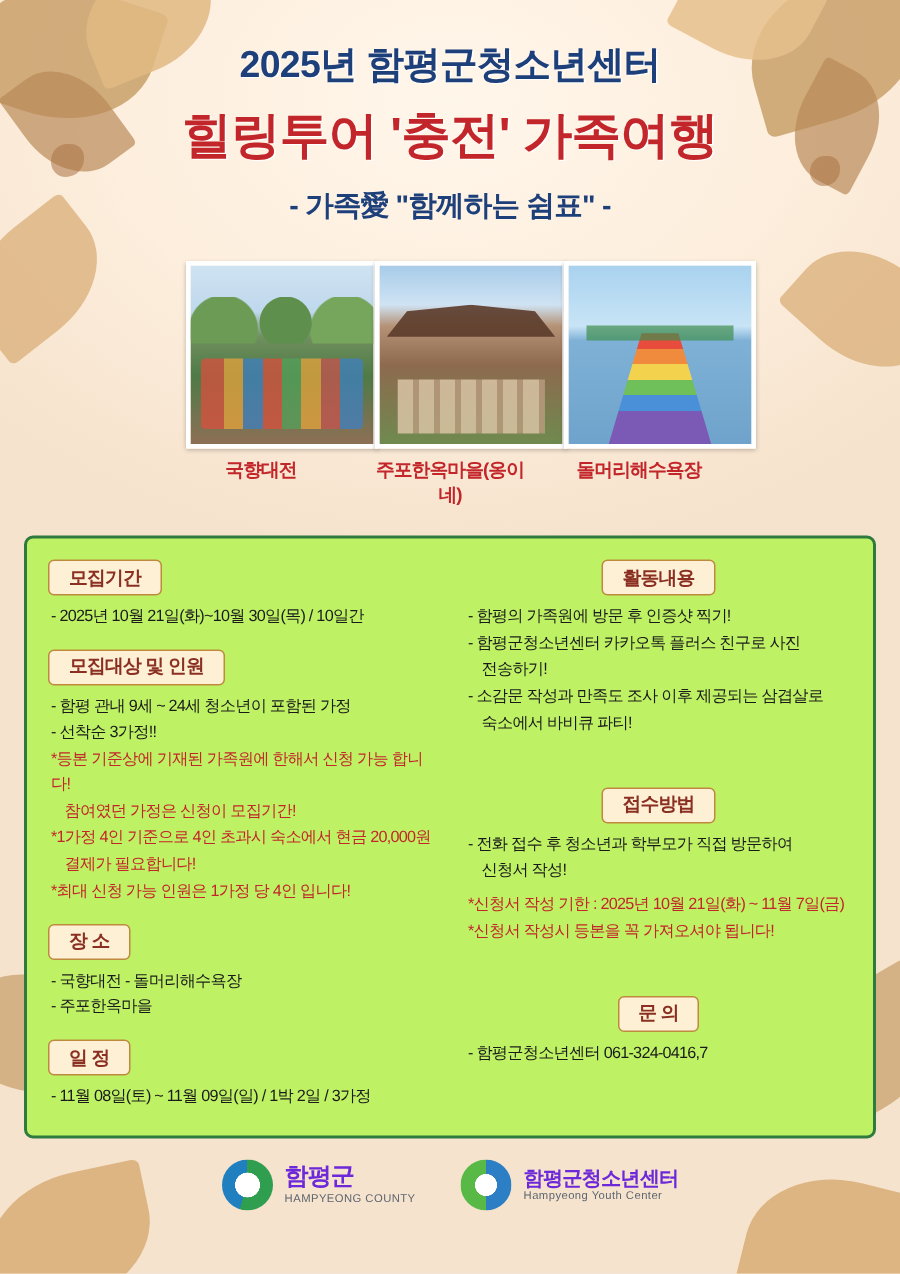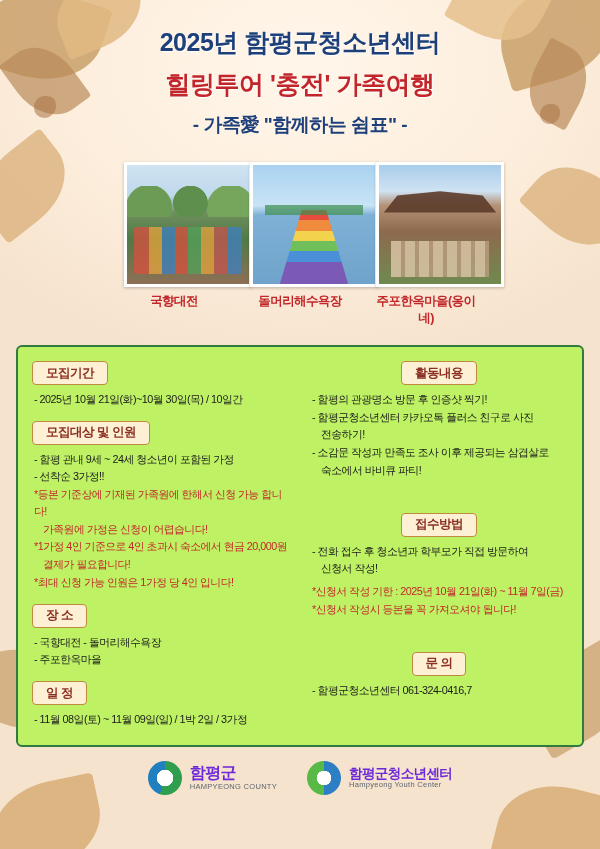--- a/index.html
+++ b/index.html
@@ -40,21 +40,21 @@
   }
   .title-1 {
     font-size: 25px;
     font-weight: bold;
     color: #1d3f7a;
     letter-spacing: -0.5px;
     text-shadow: 1px 1px 0 #fff;
   }
   .title-2 {
     margin-top: 9px;
-    font-size: 25px;
+    font-size: 33px;
     font-weight: bold;
     color: #c3262a;
     letter-spacing: -0.5px;
     text-shadow: 1px 1px 0 #fff;
   }
   .title-3 {
     margin-top: 11px;
     font-size: 19px;
     font-weight: bold;
     color: #1d3f7a;
@@ -244,47 +244,47 @@
   <div class="title-2">힐링투어 '충전' 가족여행</div>
   <div class="title-3">- 가족愛 "함께하는 쉼표" -</div>
 </div>
 
 <div class="photos">
   <div class="photo-card">
     <div class="photo-frame p1"></div>
     <div class="photo-caption">국향대전</div>
   </div>
   <div class="photo-card">
+    <div class="photo-frame p3"></div>
+    <div class="photo-caption">주포한옥마을(옹이네)</div>
+  </div>
+  <div class="photo-card">
     <div class="photo-frame p2"></div>
     <div class="photo-caption">돌머리해수욕장</div>
-  </div>
-  <div class="photo-card">
-    <div class="photo-frame p3"></div>
-    <div class="photo-caption">주포한옥마을(옹이네)</div>
   </div>
 </div>
 
 <div class="panel">
 
   <div class="col col-left">
 
     <div class="sec">
       <div class="sec-head">모집기간</div>
       <div class="sec-body">
         <p class="line">- 2025년 10월 21일(화)~10월 30일(목) / 10일간</p>
       </div>
     </div>
 
     <div class="sec">
       <div class="sec-head">모집대상 및 인원</div>
       <div class="sec-body">
         <p class="line">- 함평 관내 9세 ~ 24세 청소년이 포함된 가정</p>
         <p class="line">- 선착순 3가정!!</p>
         <p class="line red">*등본 기준상에 기재된 가족원에 한해서 신청 가능 합니다!</p>
-        <p class="line red indent">가족원에 가정은 신청이 어렵습니다!</p>
+        <p class="line red indent">참여였던 가정은 신청이 모집기간!</p>
         <p class="line red">*1가정 4인 기준으로 4인 초과시 숙소에서 현금 20,000원</p>
         <p class="line red indent">결제가 필요합니다!</p>
         <p class="line red">*최대 신청 가능 인원은 1가정 당 4인 입니다!</p>
       </div>
     </div>
 
     <div class="sec">
       <div class="sec-head">장     소</div>
       <div class="sec-body">
         <p class="line">- 국향대전        - 돌머리해수욕장</p>
@@ -301,21 +301,21 @@
 
   </div>
 
   <div class="col col-right">
 
     <div class="sec">
       <div class="sec-right-head-wrap">
         <div class="sec-head">활동내용</div>
       </div>
       <div class="sec-body">
-        <p class="line">- 함평의 관광명소 방문 후 인증샷 찍기!</p>
+        <p class="line">- 함평의 가족원에 방문 후 인증샷 찍기!</p>
         <p class="line">- 함평군청소년센터 카카오톡 플러스 친구로 사진</p>
         <p class="line indent">전송하기!</p>
         <p class="line">- 소감문 작성과 만족도 조사 이후 제공되는 삼겹살로</p>
         <p class="line indent">숙소에서 바비큐 파티!</p>
       </div>
     </div>
 
     <div class="sec" style="margin-top:34px;">
       <div class="sec-right-head-wrap">
         <div class="sec-head">접수방법</div>

